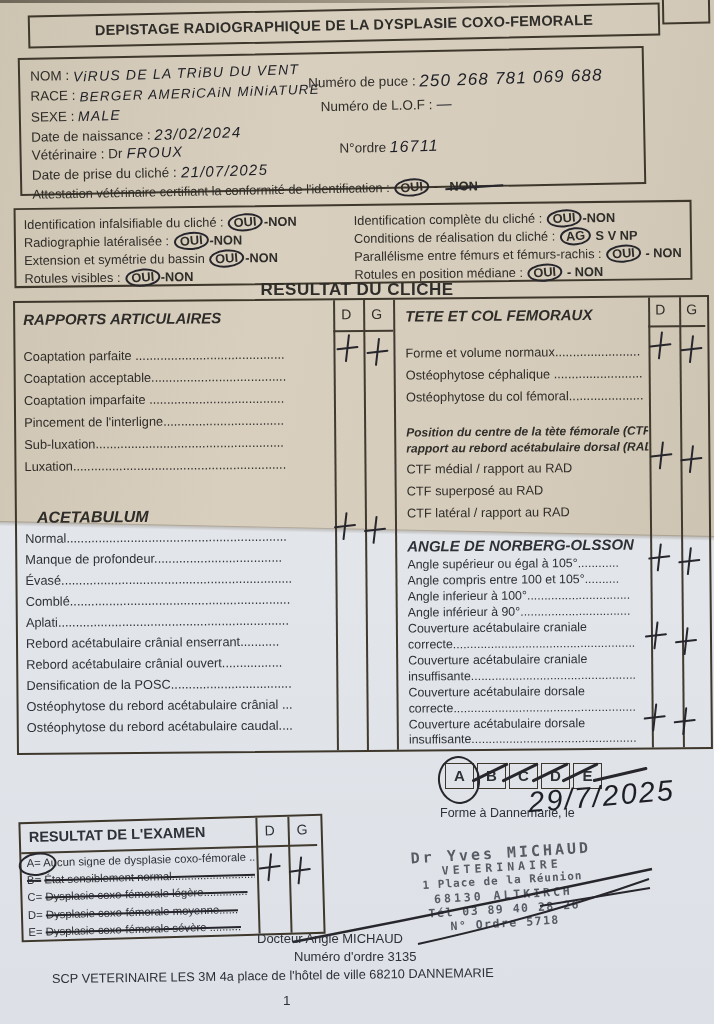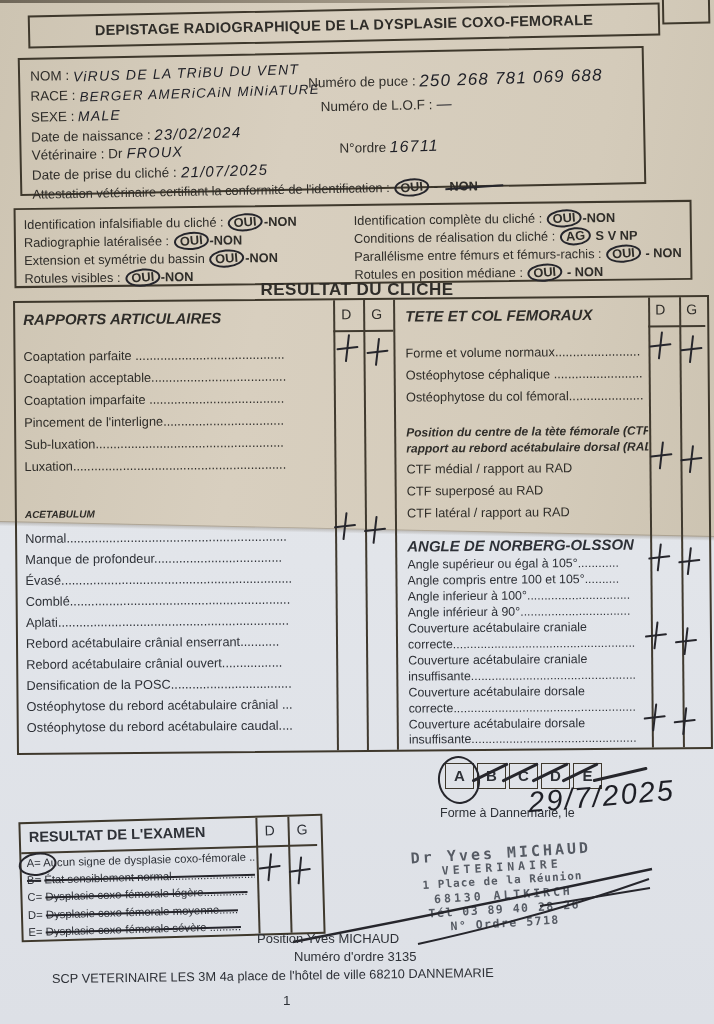--- a/index.html
+++ b/index.html
@@ -154,21 +154,21 @@
     <span class="abs" style="left:671px;top:4px;font-size:14px">G</span>
 
     <div class="abs bi" style="left:8px;top:8px;font-size:15px">RAPPORTS ARTICULAIRES</div>
     <div class="row" style="left:8px;top:46px;width:306px">Coaptation parfaite ..........................................</div>
     <div class="row" style="left:8px;top:68px;width:306px">Coaptation acceptable......................................</div>
     <div class="row" style="left:8px;top:90px;width:306px">Coaptation imparfaite ......................................</div>
     <div class="row" style="left:8px;top:112px;width:306px">Pincement de l'interligne..................................</div>
     <div class="row" style="left:8px;top:134px;width:306px">Sub-luxation.....................................................</div>
     <div class="row" style="left:8px;top:156px;width:306px">Luxation............................................................</div>
 
-    <div class="abs bi" style="left:8px;top:206px;font-size:10px">ACETABULUM</div>
+    <div class="abs bi" style="left:20px;top:206px;font-size:16px">ACETABULUM</div>
     <div class="row whitepart" style="left:8px;top:228px;width:302px">Normal..............................................................</div>
     <div class="row whitepart" style="left:8px;top:249px;width:302px">Manque de profondeur....................................</div>
     <div class="row whitepart" style="left:8px;top:270px;width:302px">Évasé.................................................................</div>
     <div class="row whitepart" style="left:8px;top:291px;width:302px">Comblé..............................................................</div>
     <div class="row whitepart" style="left:8px;top:312px;width:302px">Aplati.................................................................</div>
     <div class="row whitepart" style="left:8px;top:333px;width:302px">Rebord acétabulaire crânial enserrant...........</div>
     <div class="row whitepart" style="left:8px;top:354px;width:302px">Rebord acétabulaire crânial ouvert.................</div>
     <div class="row whitepart" style="left:8px;top:375px;width:302px">Densification de la POSC..................................</div>
     <div class="row whitepart" style="left:8px;top:396px;width:302px">Ostéophytose du rebord acétabulaire crânial ...</div>
     <div class="row whitepart" style="left:8px;top:417px;width:302px">Ostéophytose du rebord acétabulaire caudal....</div>
@@ -266,17 +266,17 @@
     <div style="font-size:11.5px;letter-spacing:1.5px">Tél 03 89 40 28 26</div>
     <div style="font-size:11.5px;letter-spacing:1.5px">N° Ordre 5718</div>
   </div>
 
   <svg width="714" height="1024" style="position:absolute;left:0;top:0;pointer-events:none">
     <path d="M293 942 Q 470 908 652 869" stroke="#26262c" stroke-width="2.4" fill="none"></path>
     <path d="M418 944 Q 545 916 649 879" stroke="#26262c" stroke-width="2" fill="none"></path>
     <path d="M540 906 L 650 888" stroke="#26262c" stroke-width="1.8" fill="none"></path>
   </svg>
 
-  <div class="abs whitepart" style="left:257px;top:931px;font-size:13px">Position Yves MICHAUD</div>
+  <div class="abs whitepart" style="left:257px;top:931px;font-size:13px">Docteur Angle MICHAUD</div>
   <div class="abs whitepart" style="left:294px;top:949px;font-size:13px">Numéro d'ordre 3135</div>
   <div class="abs whitepart" style="left:52px;top:968px;font-size:12.8px;transform:rotate(-.8deg)">SCP VETERINAIRE LES 3M 4a place de l'hôtel de ville 68210 DANNEMARIE</div>
   <div class="abs whitepart" style="left:283px;top:993px;font-size:13.5px">1</div>
 </div>
 
 </body></html>

